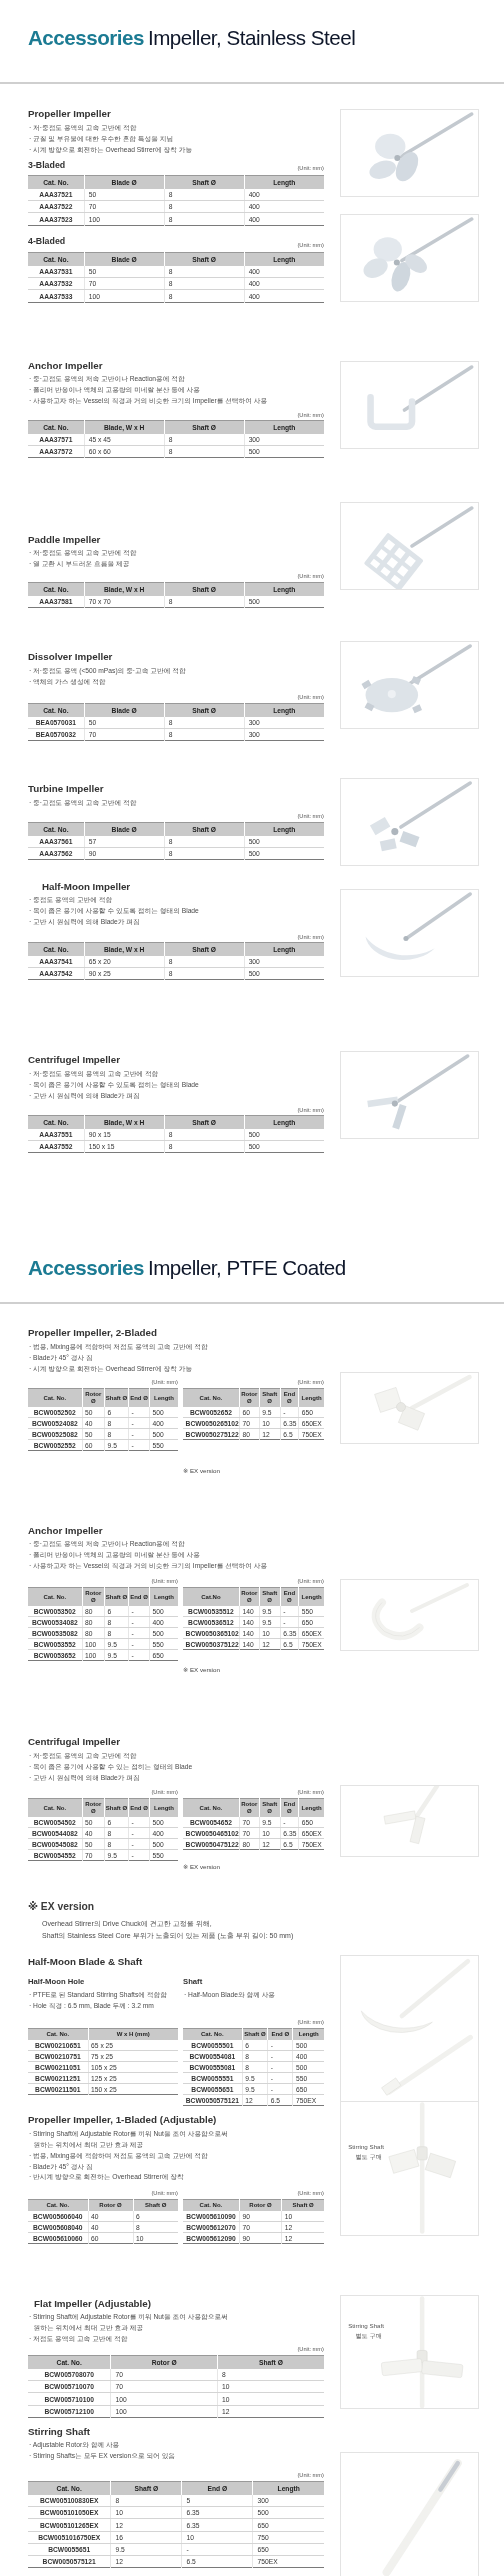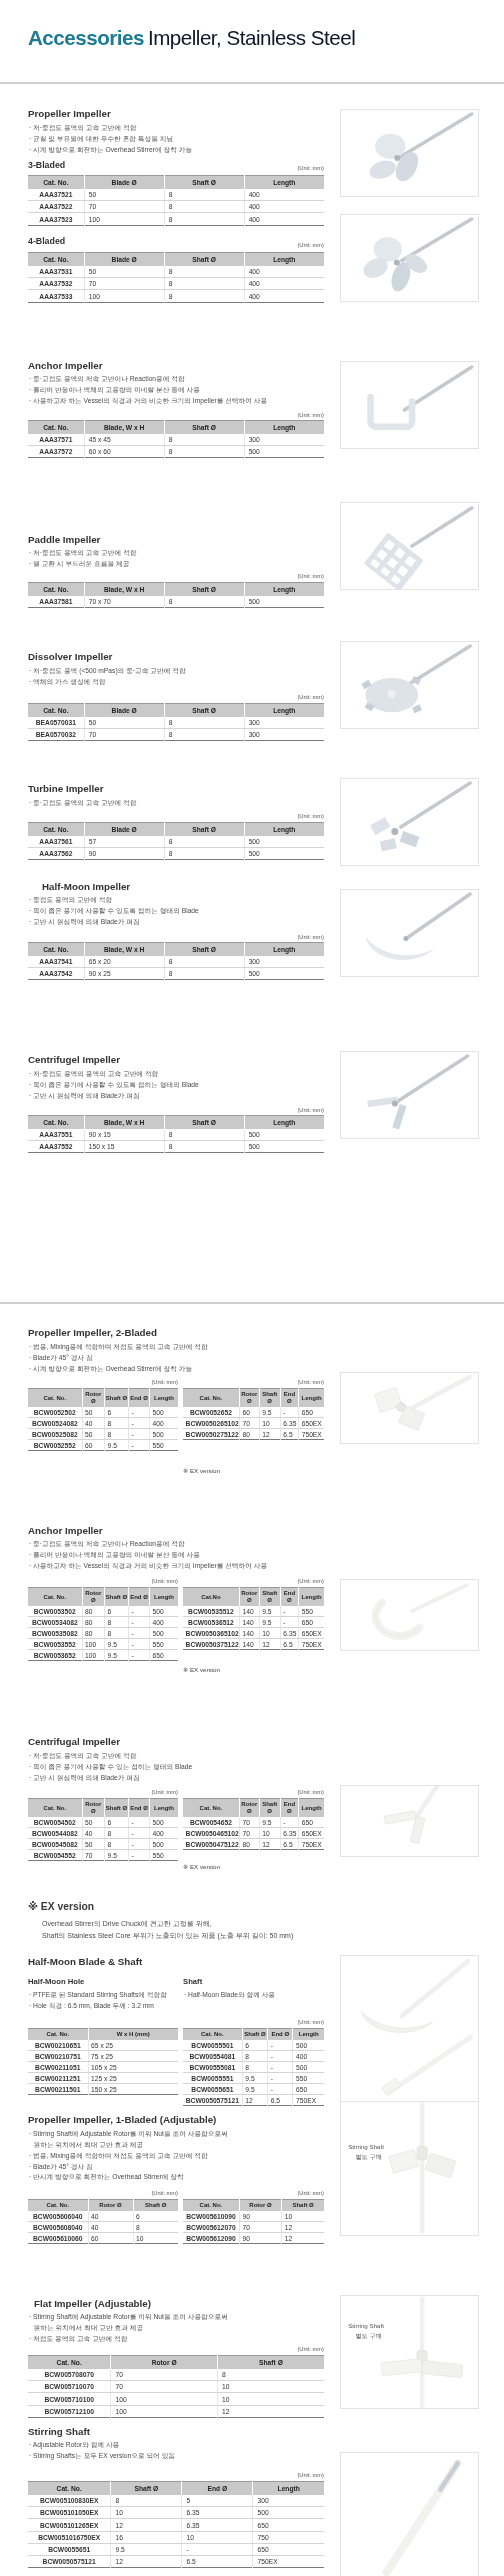--- a/index.html
+++ b/index.html
@@ -418,20 +418,23 @@
     </table>
   <div class="ibox" style="top:1051px;left:340px;width:139px;height:88px">
     <svg viewBox="0 0 270 170">
       <line x1="250" y1="8" x2="108" y2="100" stroke="#c3c9cf" stroke-width="7" stroke-linecap="round"></line>
       <rect x="52" y="92" width="60" height="13" fill="#dde3e8" transform="rotate(-8 82 98)"></rect>
       <rect x="108" y="104" width="14" height="48" fill="#cfd7de" transform="rotate(18 115 128)"></rect>
       <circle cx="106" cy="102" r="6" fill="#aeb6bd"></circle>
     </svg>
   </div>
 
+  <div class="sec-title" style="top:1256px">
+    <span class="st-strong">Accessories</span><span class="st-rest">Impeller, PTFE Coated</span>
+  </div>
   <div class="rule" style="top:1302px"></div>
 
   <h3 class="ph" style="top:1327px;left:28px">Propeller Impeller, 2-Bladed</h3>
   <div class="bullets" style="top:1342px;left:29px;width:289px">
       <div class="ln">· 범용, Mixing용에 적합하며 저점도 용액의 고속 교반에 적합</div>
       <div class="ln">· Blade가 45° 경사 짐</div>
       <div class="ln">· 시계 방향으로 회전하는 Overhead Stirrer에 장착 가능</div>
     </div>
   <div class="unit" style="top:1379px;left:28px;width:150px">(Unit: mm)</div>
   <div class="unit" style="top:1379px;left:183px;width:141px">(Unit: mm)</div>

